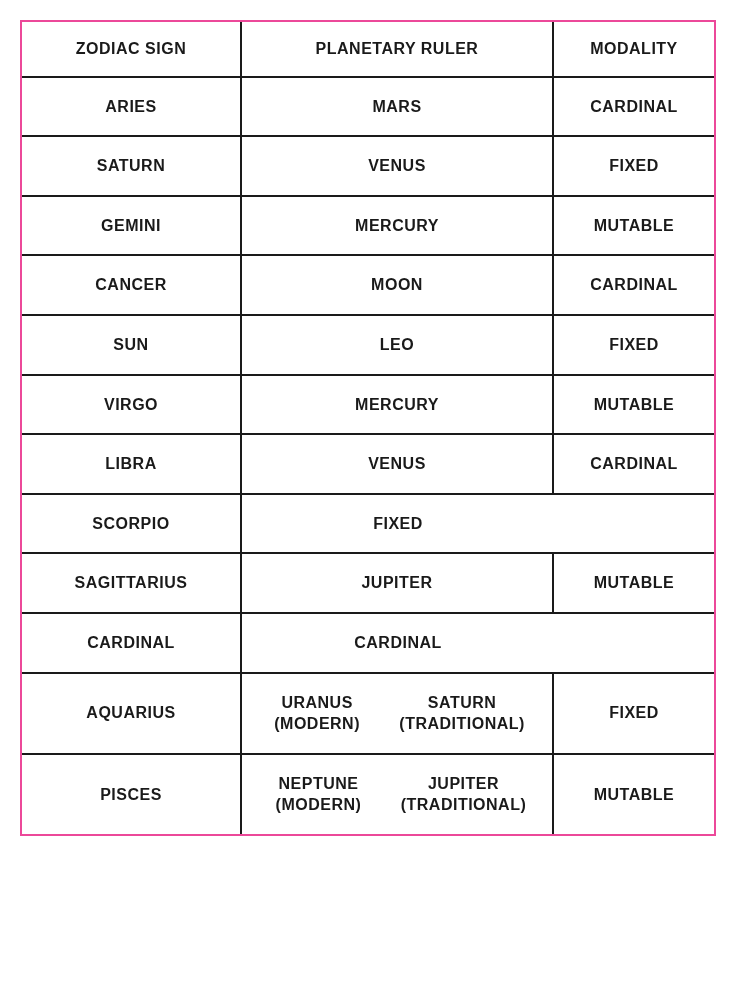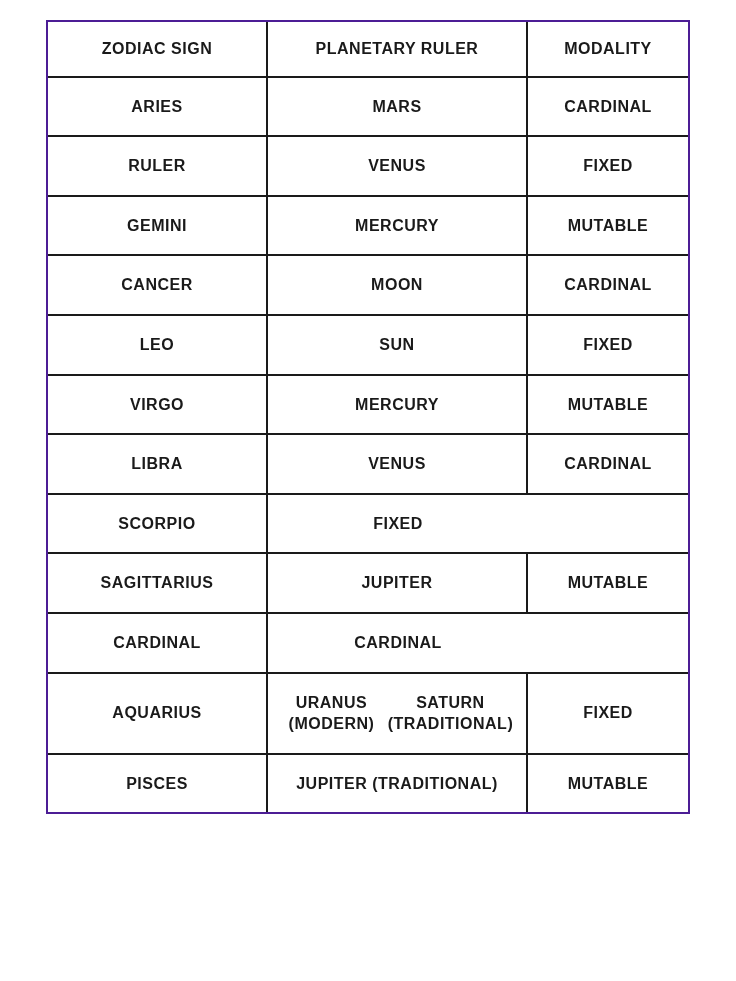--- a/index.html
+++ b/index.html
@@ -12,22 +12,22 @@
       background: #ffffff;
       display: flex;
       justify-content: center;
       align-items: flex-start;
       min-height: 981px;
       padding: 20px;
       font-family: 'Arial Black', 'Arial Bold', Arial, sans-serif;
     }
 
     .table-container {
-      width: 644px;
-      border: 2px solid #4c1d95;
+      width: 696px;
+      border: 2px solid #ec4899;
     }
 
     .table-row {
       display: grid;
       grid-template-columns: 220px 1fr 160px;
       border-bottom: 2px solid #1a1a1a;
     }
 
     .table-row:last-child {
       border-bottom: none;
@@ -67,37 +67,37 @@
     <div class="cell">PLANETARY RULER</div>
     <div class="cell">MODALITY</div>
   </div>
 
 <div class="table-row">
       <div class="cell">ARIES</div>
       <div class="cell">MARS</div>
       <div class="cell">CARDINAL</div>
     </div>
     <div class="table-row">
-      <div class="cell">RULER</div>
+      <div class="cell">SATURN</div>
       <div class="cell">VENUS</div>
       <div class="cell">FIXED</div>
     </div>
     <div class="table-row">
       <div class="cell">GEMINI</div>
       <div class="cell">MERCURY</div>
       <div class="cell">MUTABLE</div>
     </div>
     <div class="table-row">
       <div class="cell">CANCER</div>
       <div class="cell">MOON</div>
       <div class="cell">CARDINAL</div>
     </div>
     <div class="table-row">
+      <div class="cell">SUN</div>
       <div class="cell">LEO</div>
-      <div class="cell">SUN</div>
       <div class="cell">FIXED</div>
     </div>
     <div class="table-row">
       <div class="cell">VIRGO</div>
       <div class="cell">MERCURY</div>
       <div class="cell">MUTABLE</div>
     </div>
     <div class="table-row">
       <div class="cell">LIBRA</div>
       <div class="cell">VENUS</div>
@@ -121,18 +121,19 @@
       <div class="cell">
         <span>URANUS (MODERN)</span>
         <br>
         <span>SATURN (TRADITIONAL)</span>
       </div>
       <div class="cell">FIXED</div>
     </div>
     <div class="table-row">
       <div class="cell">PISCES</div>
       <div class="cell">
+        <span>NEPTUNE (MODERN)</span>
         <br>
         <span>JUPITER (TRADITIONAL)</span>
       </div>
       <div class="cell">MUTABLE</div>
     </div>
   </div>
 
 </body></html>

